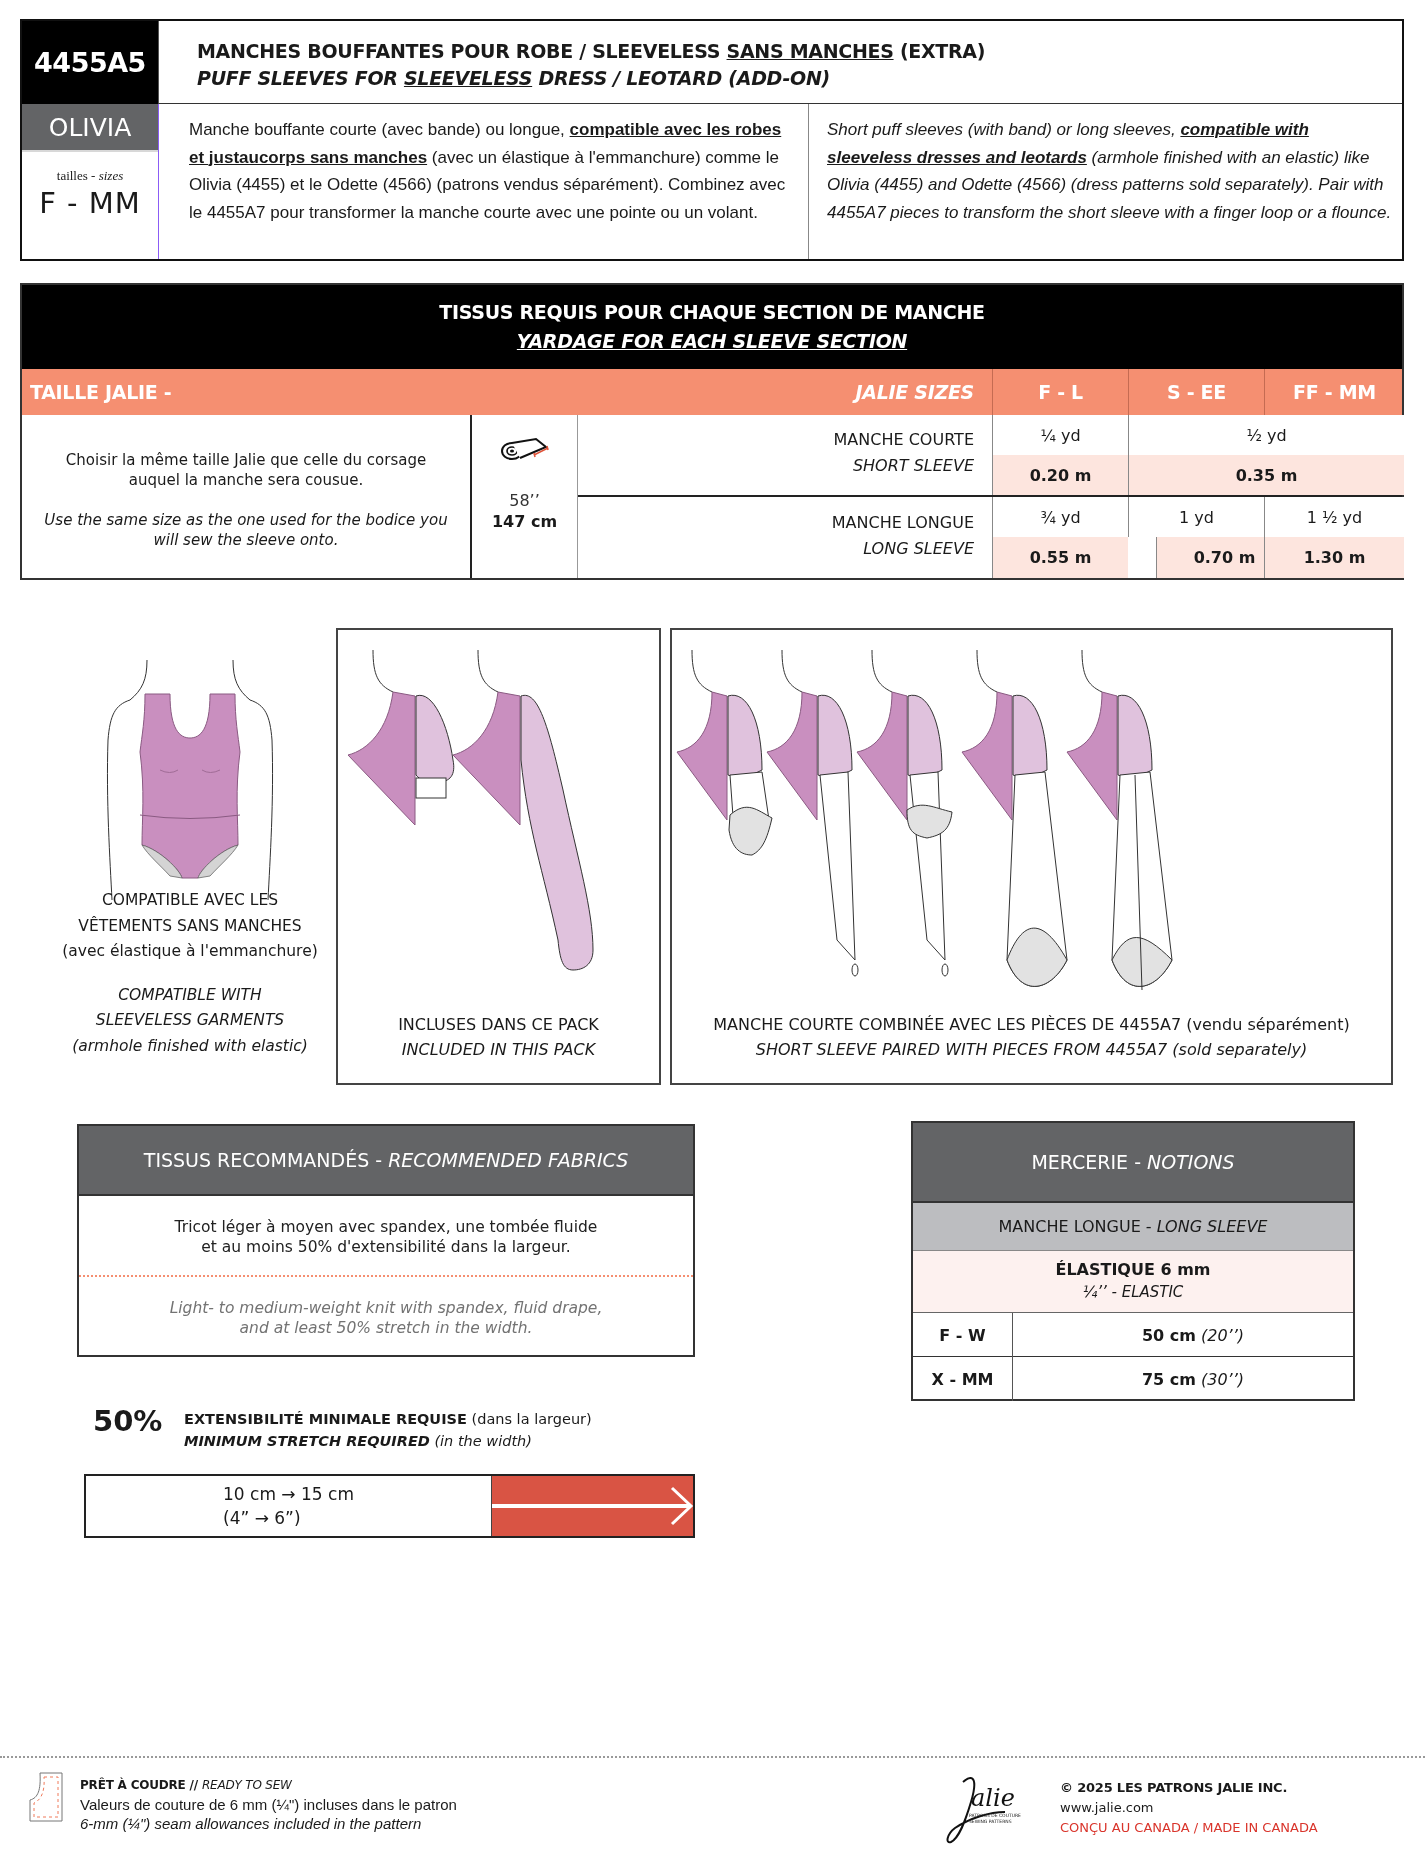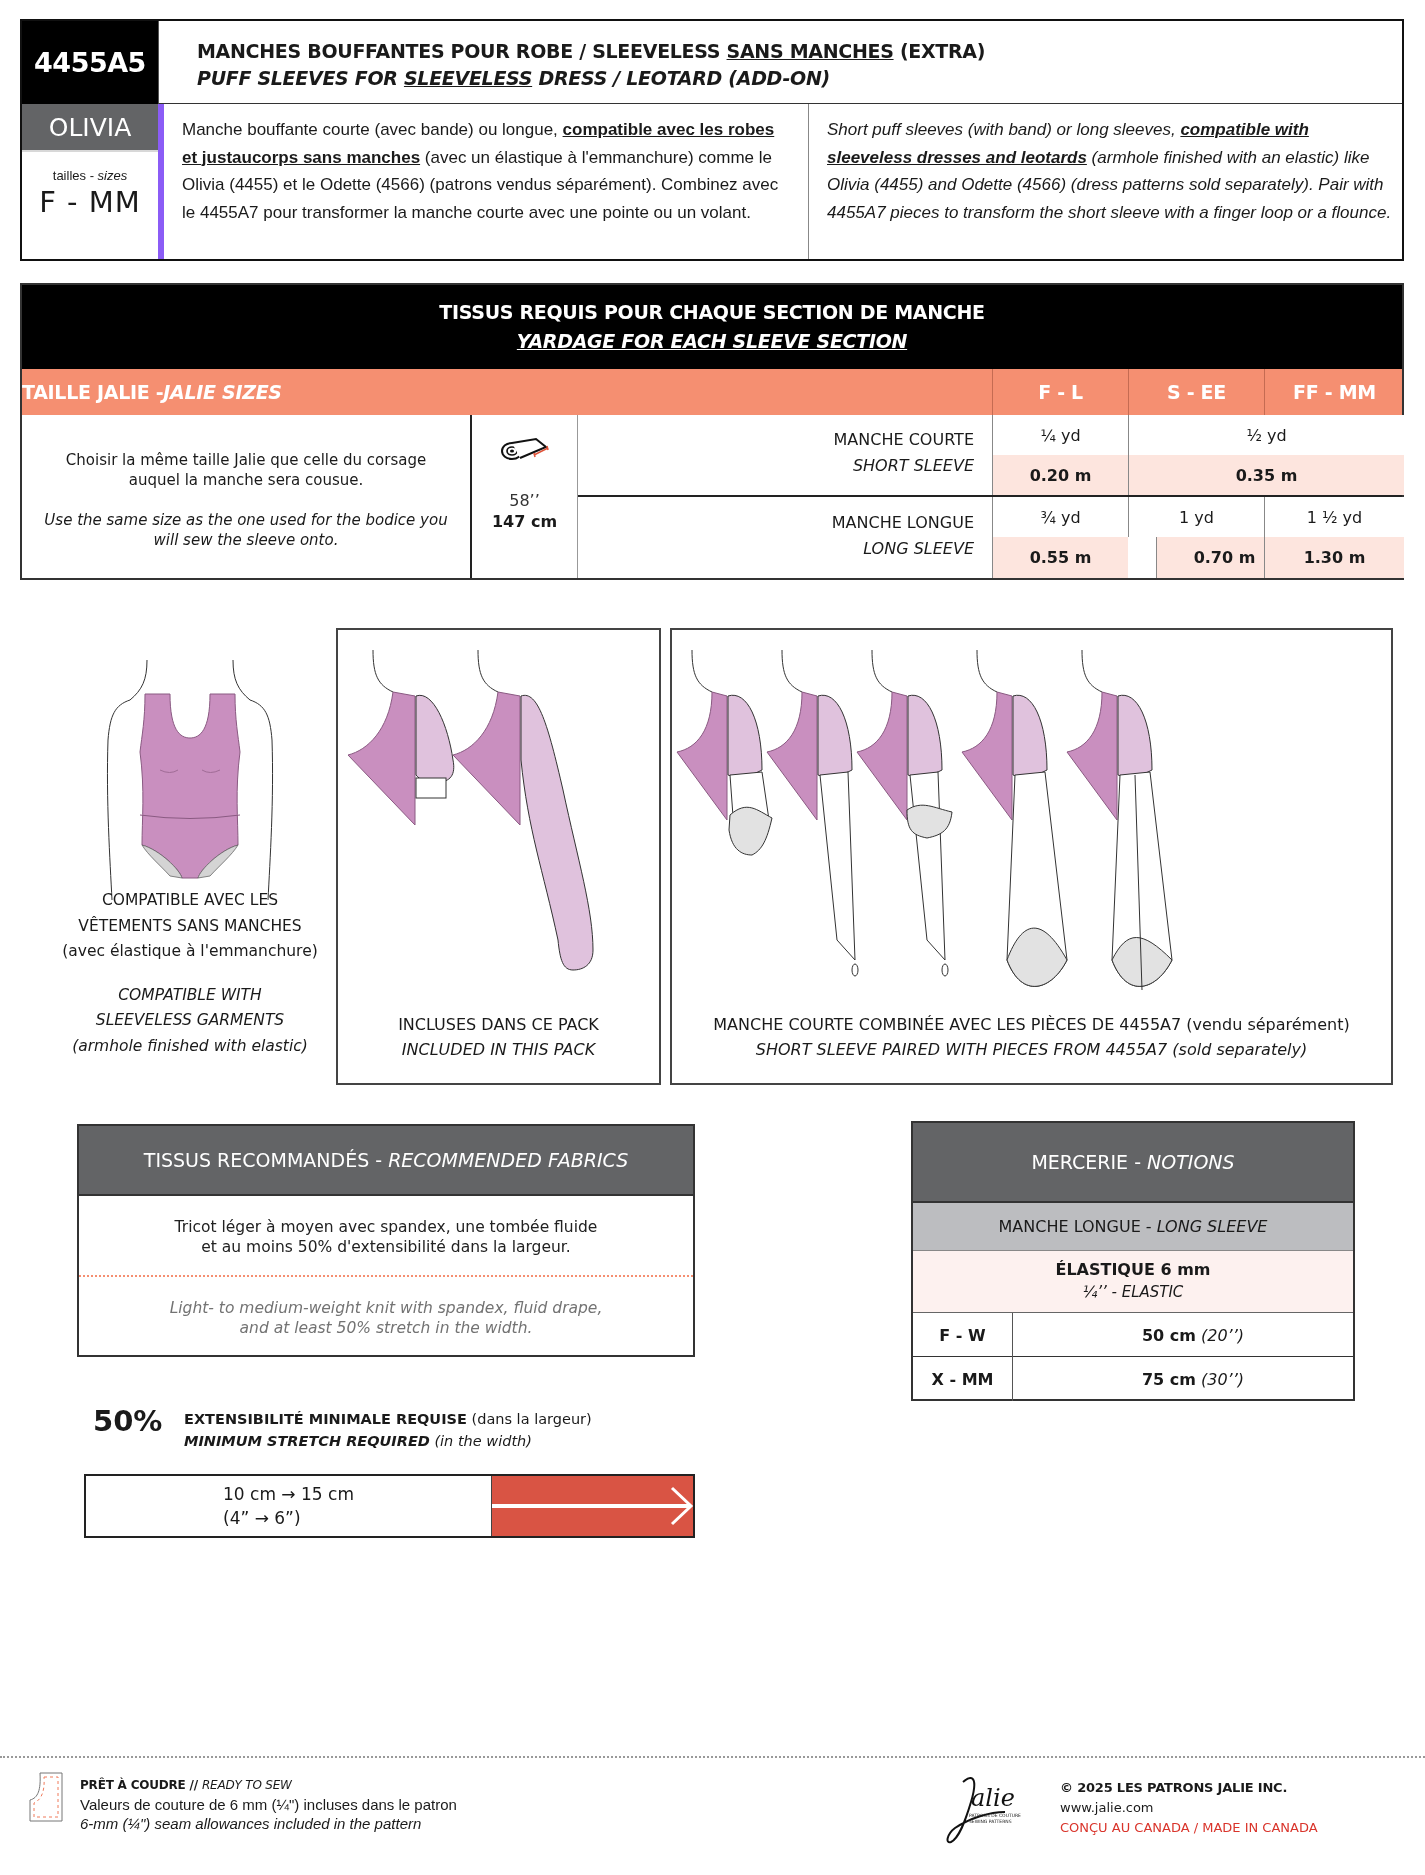--- a/index.html
+++ b/index.html
@@ -15,36 +15,36 @@
     font-family: "DejaVu Sans", sans-serif; font-weight: bold; font-size: 27px;
     display: flex; align-items: center; justify-content: center; letter-spacing: -0.5px; }
   #title-cell { left: 136px; top: 0; right: 0; height: 83px; border-left: 1px solid #555; border-bottom: 1px solid #333;
     padding: 17px 0 0 38px; }
   #title-cell div { font-family: "DejaVu Sans", sans-serif; font-weight: bold; font-size: 19px; line-height: 27px; letter-spacing: -0.3px; }
   #title-cell .en { font-style: italic; }
   #name-cell { left: 0; top: 83px; width: 136px; height: 48px; background: #636466; color: #fff;
     font-family: "DejaVu Sans", sans-serif; font-size: 25px; display: flex; align-items: center; justify-content: center;
     border-bottom: 2px solid #d8d8d8; }
   #sizes-cell { left: 0; top: 131px; width: 136px; height: 107px; text-align: center; }
-  #sizes-label { margin-top: 16px; font-family: Liberation Sans, sans-serif; font-size: 13px; }
+  #sizes-label { margin-top: 16px; font-family: Liberation Serif, serif; font-size: 13px; }
   #sizes-value { margin-top: 2px; font-family: "DejaVu Sans", sans-serif; font-size: 29px; letter-spacing: 1px; }
-  #desc-fr { left: 136px; top: 83px; width: 650px; height: 155px; border-left: 6px solid #8b5cf6;
-    padding: 12px 16px 0 18px; font-size: 17px; line-height: 27.5px; }
+  #desc-fr { left: 136px; top: 83px; width: 650px; height: 155px; border-left: 1px solid #8b5cf6;
+    padding: 12px 16px 0 30px; font-size: 17px; line-height: 27.5px; }
   #desc-en { left: 786px; top: 83px; right: 0; height: 155px; border-left: 1px solid #888;
     padding: 12px 10px 0 18px; font-size: 17px; line-height: 27.5px; font-style: italic; }
 
   
   #yardage { left: 20px; top: 283px; width: 1384px; height: 297px; border: 2px solid #333; }
   #yd-title { left: 0; top: 0; right: 0; height: 84px; background: #000; color: #fff; text-align: center;
     font-family: "DejaVu Sans", sans-serif; font-weight: bold; font-size: 19px; line-height: 29px; padding-top: 13px; letter-spacing: -0.3px;}
   #yd-title .en { font-style: italic; text-decoration: underline; }
   #yd-sizes { left: 0; top: 84px; right: 0; height: 46px; background: #f58f71; color: #fff;
     font-family: "DejaVu Sans", sans-serif; font-weight: bold; font-size: 19px; letter-spacing: -0.3px; }
   .sz-head { position: absolute; top: 0; height: 46px; display: flex; align-items: center; justify-content: center; border-left: 1px solid #c56b52; }
-  #sz-label { left: 0; width: 970px; justify-content: flex-start; padding-right: 18px; border-left: none; }
+  #sz-label { left: 0; width: 970px; justify-content: space-between; padding-right: 18px; border-left: none; padding-left: 8px; }
   #sz-0 { left: 970px; width: 136px; }
   #sz-1 { left: 1106px; width: 136px; }
   #sz-2 { left: 1242px; width: 140px; }
   #yd-body { left: 0; top: 130px; right: 0; bottom: 0; }
   #yd-instr { left: 0; top: 0; width: 450px; height: 163px; border-right: 2px solid #222; text-align: center;
     font-family: "DejaVu Sans", sans-serif; font-size: 15px; line-height: 20px; padding-top: 35px; }
   #yd-instr .en { margin-top: 20px; font-style: italic; }
   #yd-width { left: 450px; top: 0; width: 106px; height: 163px; border-right: 1px solid #999; text-align: center;
     font-family: "DejaVu Sans", sans-serif; }
   #roll-icon { margin: 22px auto 0; width: 50px; height: 34px; display: block; }

